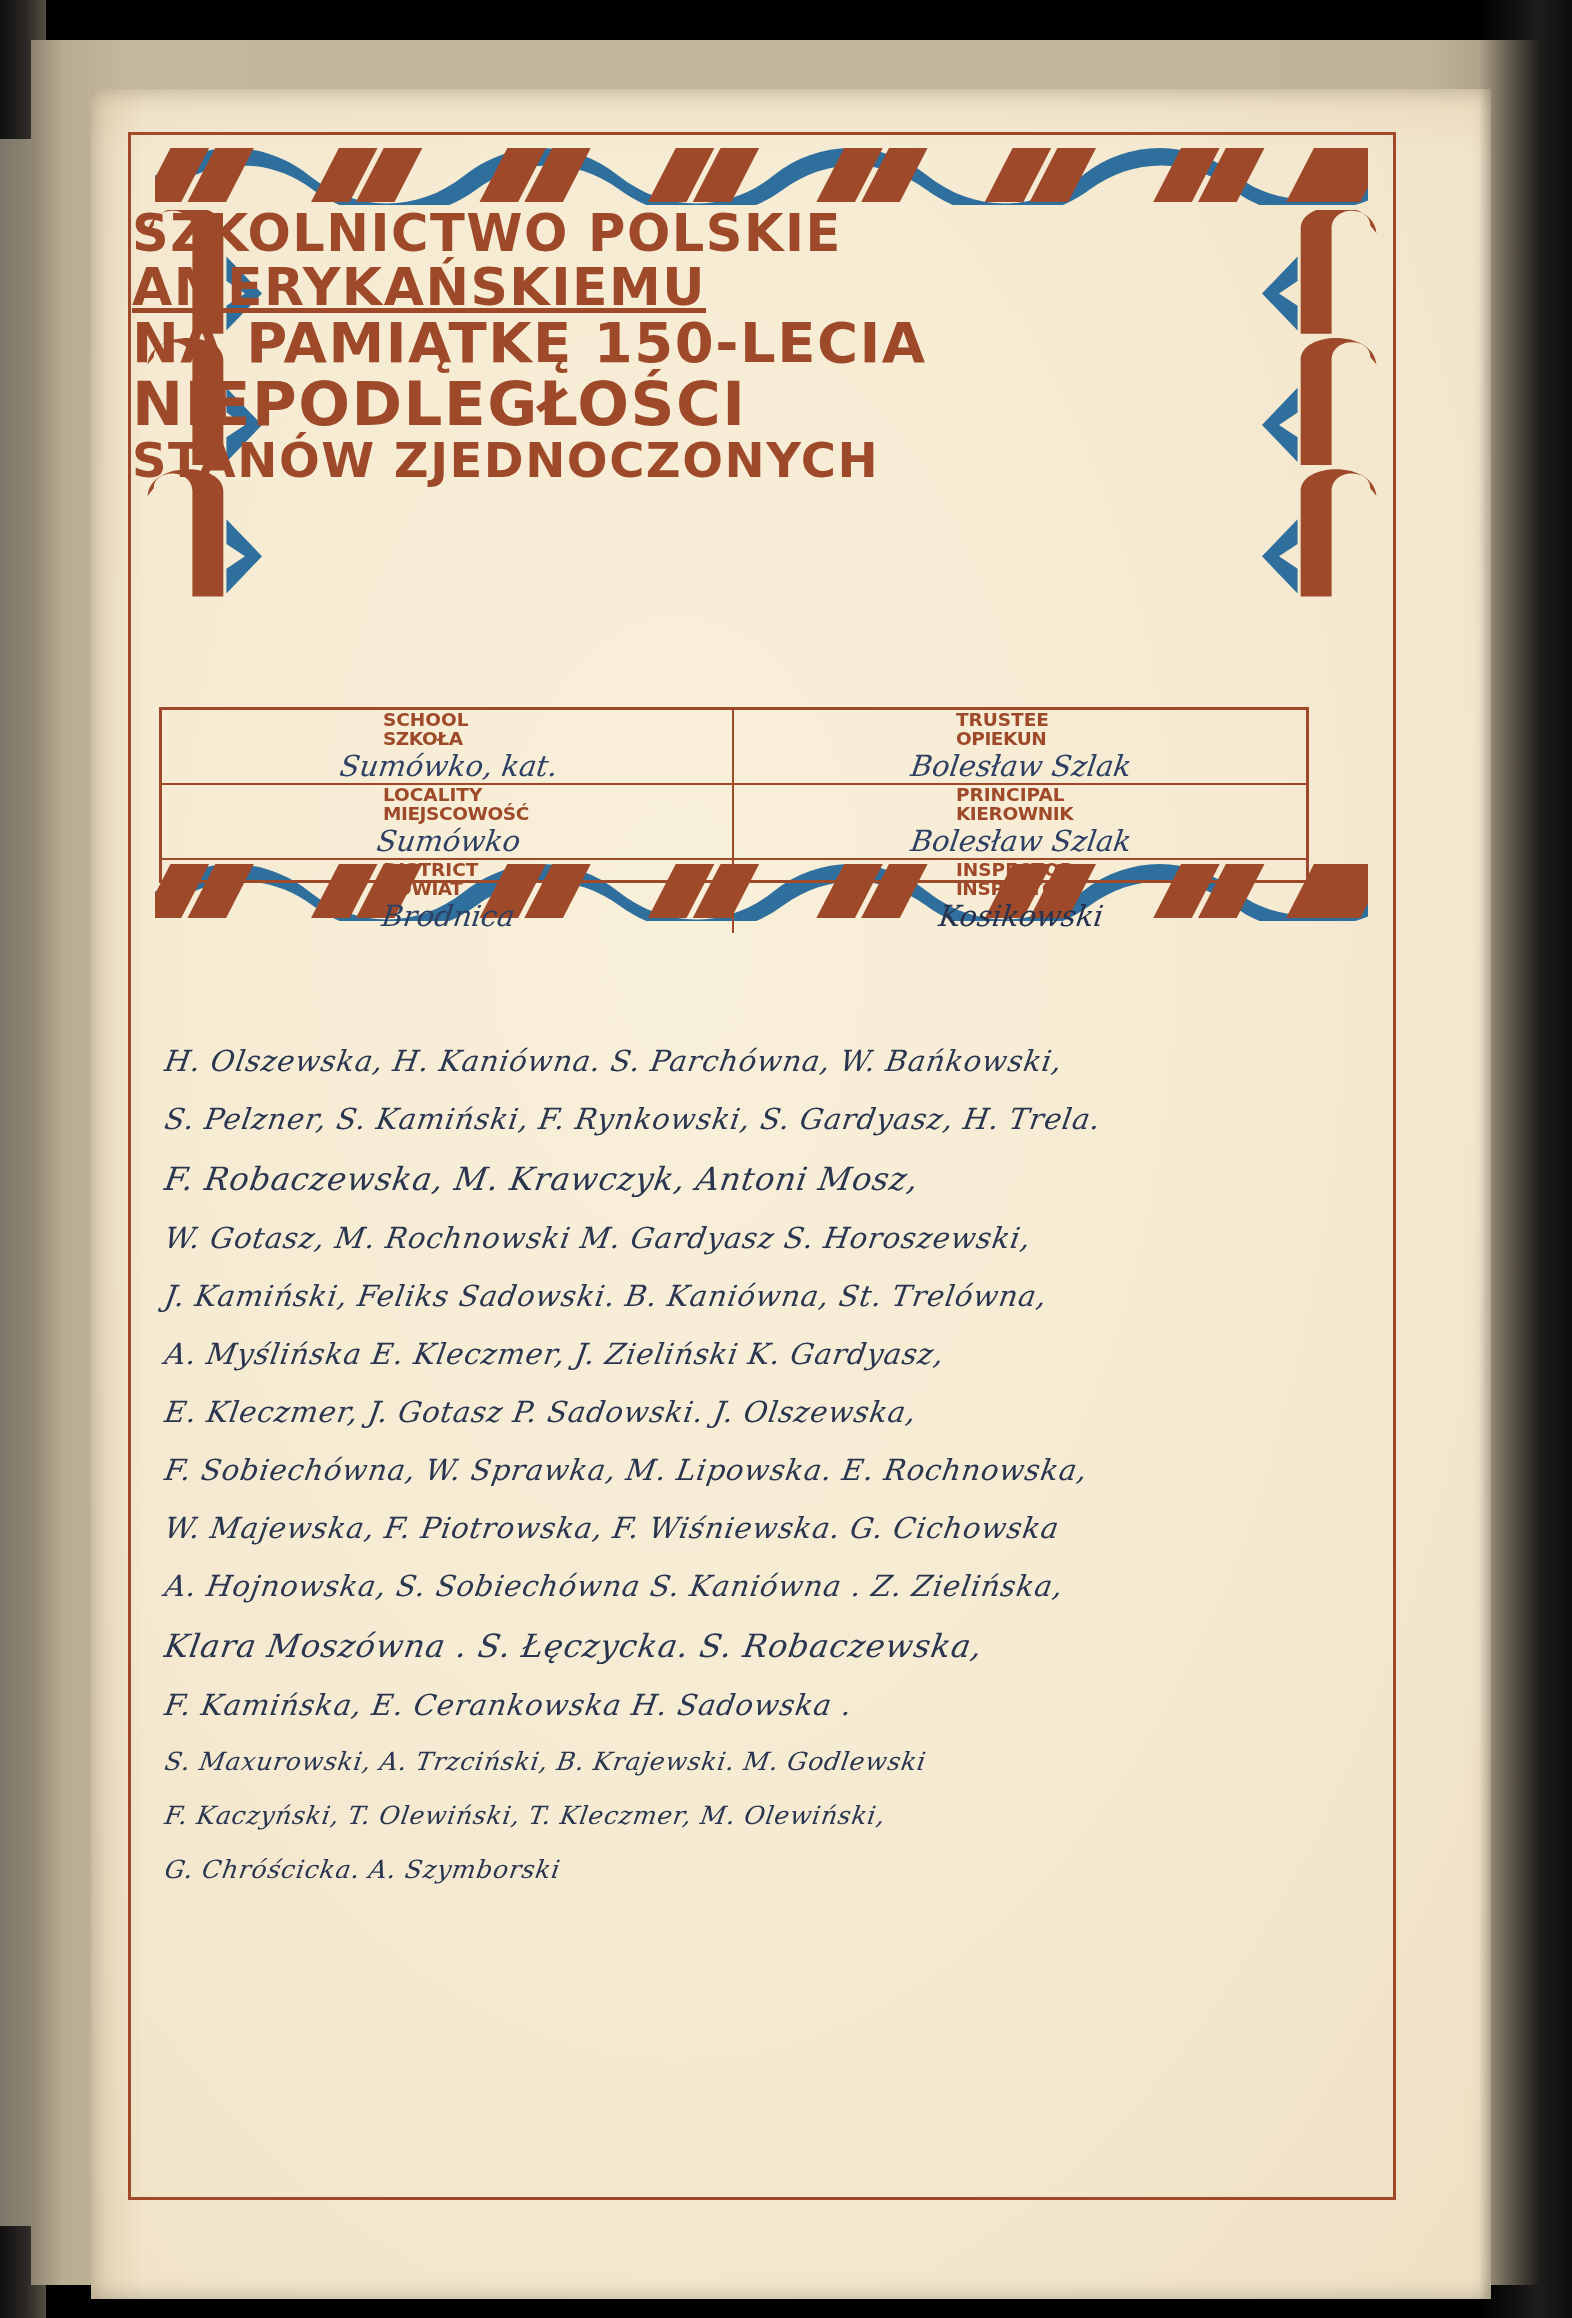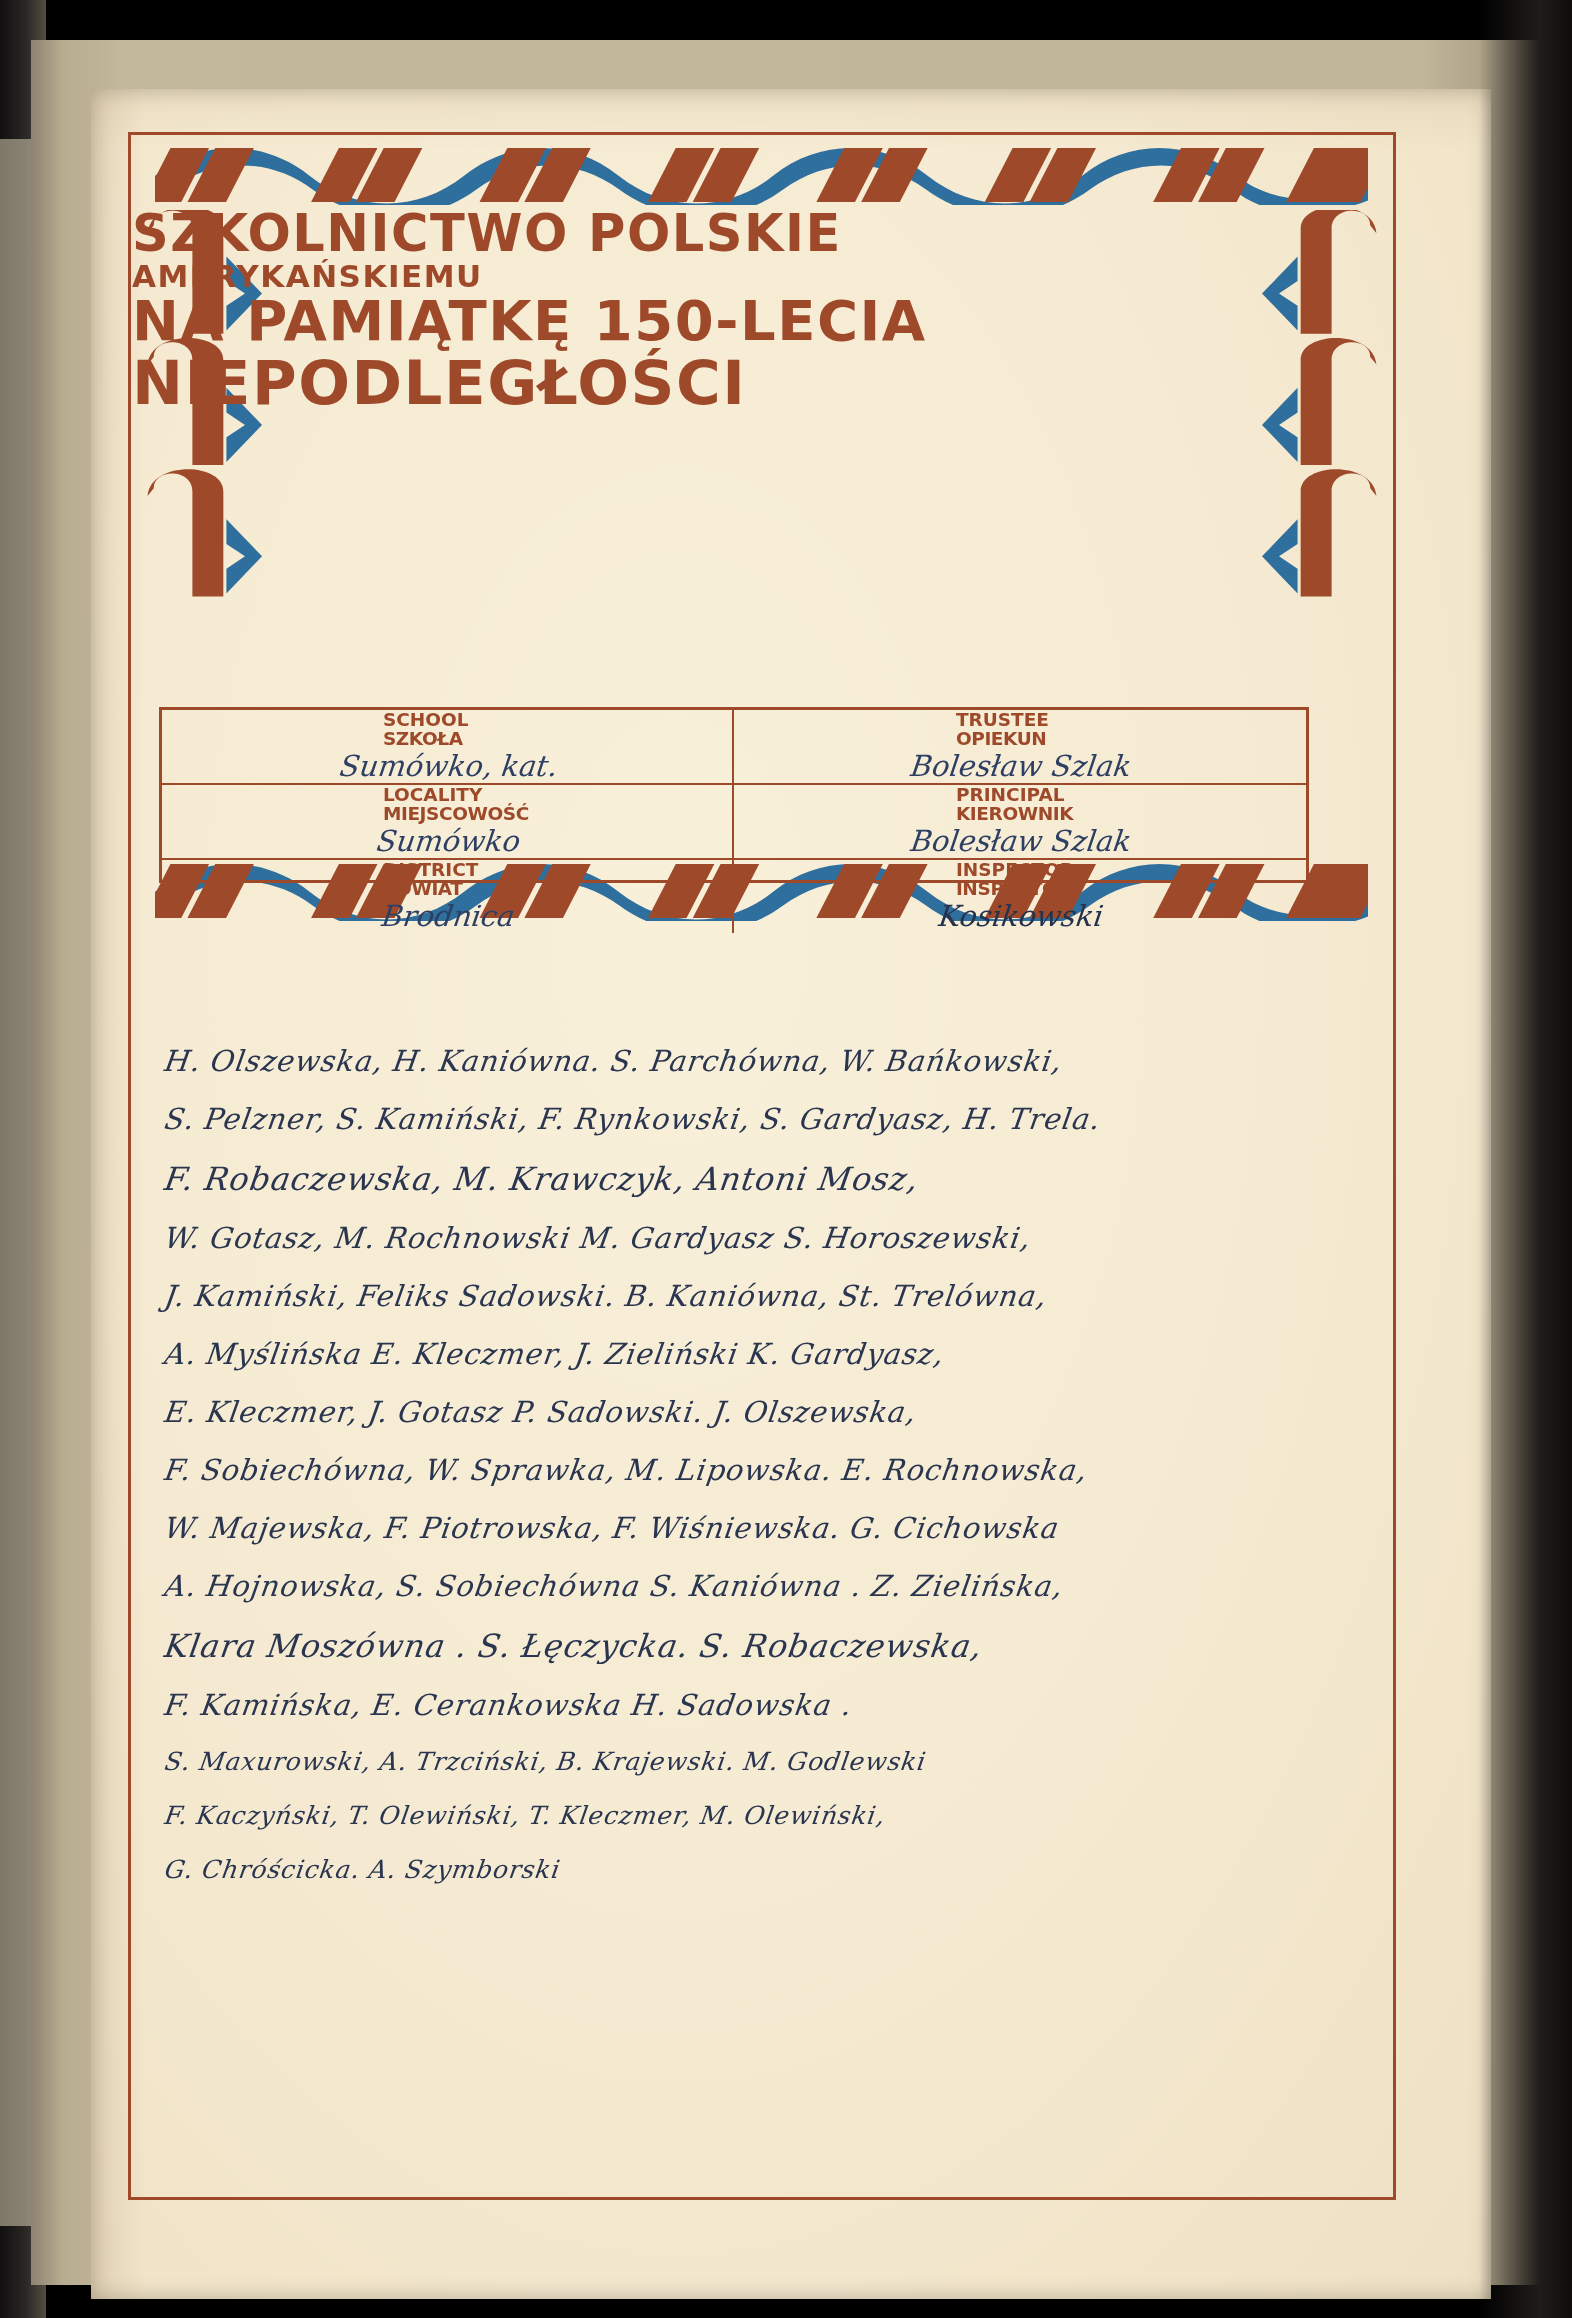--- a/index.html
+++ b/index.html
@@ -96,21 +96,21 @@
   .title-line {
     font-family: "DejaVu Sans", sans-serif;
     font-weight: bold;
     color: #9e4a2a;
     letter-spacing: 1.5px;
     line-height: 1.04;
     white-space: nowrap;
   }
   .tl1 { font-size: 51px; }
   .tl2 { font-size: 51px; }
-  .tl3 { font-size: 31px; }
+  .tl3 { font-size: 52px; text-decoration: underline; }
   .tl4 { font-size: 56px; }
   .tl5 { font-size: 61px; }
   .tl6 { font-size: 48px; }
 
   
   .orn-col {
     position: absolute;
     width: 116px;
     top: 74px;
     height: 402px;
@@ -248,20 +248,21 @@
             <path d="M46,230 L0,278 L46,326 L46,294 L22,278 L46,262 Z"></path>
             <path d="M46,400 L0,448 L46,496 L46,464 L22,448 L46,432 Z"></path>
           </g>
         </svg>
 
         <div class="title-lines">
           <div class="title-line tl1">SZKOLNICTWO POLSKIE</div>
           <div class="title-line tl3">AMERYKAŃSKIEMU</div>
           <div class="title-line tl4">NA PAMIĄTKĘ 150-LECIA</div>
           <div class="title-line tl5">NIEPODLEGŁOŚCI</div>
+          <div class="title-line tl6">STANÓW ZJEDNOCZONYCH</div>
         </div>
 
         <svg id="ribbon-bottom" viewBox="0 0 1570 78" preserveAspectRatio="none">
           <g fill="#2f6f9e">
             <path d="M0,40 C60,-8 140,-8 200,40 C260,88 340,88 400,40 C460,-8 540,-8 600,40 C660,88 740,88 800,40 C860,-8 940,-8 1000,40 C1060,88 1140,88 1200,40 C1260,-8 1340,-8 1400,40 C1445,76 1510,80 1570,52 L1570,72 C1505,98 1440,94 1395,58 C1340,16 1265,16 1210,58 C1148,104 1060,104 998,58 C943,16 868,16 813,58 C751,104 663,104 601,58 C546,16 471,16 416,58 C354,104 266,104 204,58 C149,16 74,16 19,58 L0,66 Z"></path>
           </g>
           <g fill="#9e4a2a">
             <path d="M20,4 L70,4 L34,74 L-16,74 Z"></path>
             <path d="M78,4 L128,4 L92,74 L42,74 Z"></path>
             <path d="M238,4 L288,4 L252,74 L202,74 Z"></path>

